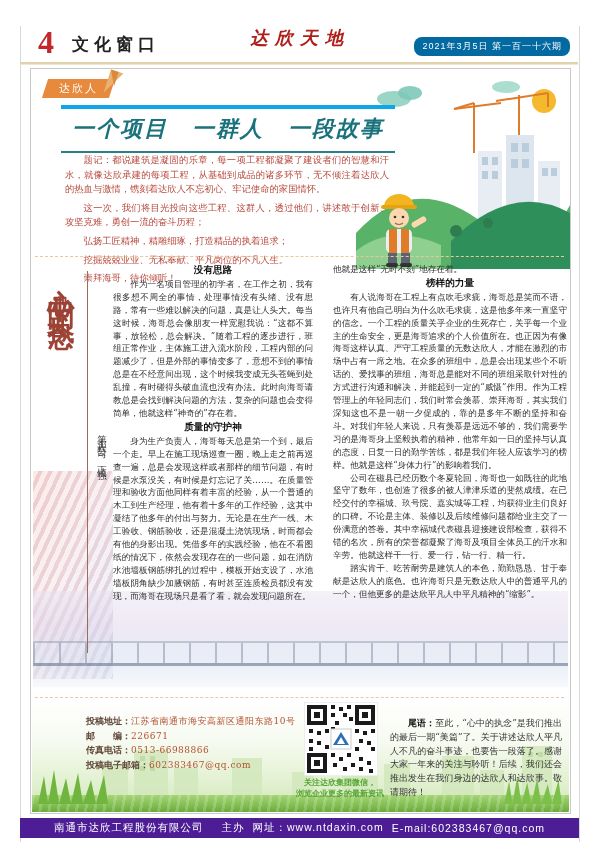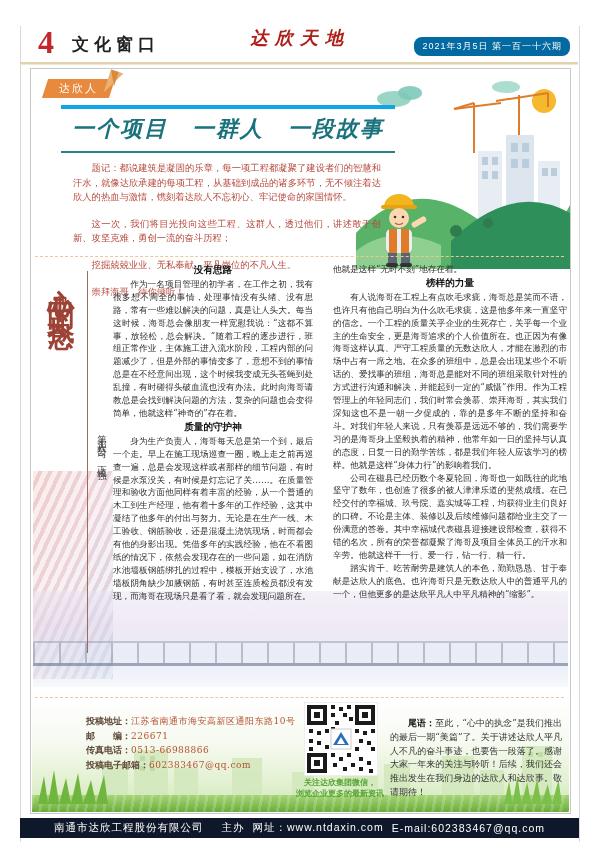--- a/index.html
+++ b/index.html
@@ -35,21 +35,21 @@
 
   .illus{position:absolute;right:0px;top:4px;}
 
   .feat-title-wrap{position:absolute;left:30px;top:36px;width:334px;
            border-top:4px solid #0ea5e9;border-bottom:2px solid #2b8089;padding:5px 0 7px 0;text-align:center;}
   .feat-title{font-size:22px;font-weight:bold;font-style:italic;color:#19727c;letter-spacing:2px;
            font-family:"DejaVu Serif",serif;white-space:nowrap;}
 
   .intro{position:absolute;left:30px;top:80px;width:332px;color:#b6483c;
            font-family:"DejaVu Serif",serif;font-size:9.3px;line-height:14.6px;}
-  .intro p{margin:12px;text-indent:2em;text-align:justify;}
+  .intro p{margin:4px;text-indent:2em;text-align:justify;}
 
   .dash{position:absolute;left:4px;width:529px;border-top:1px dashed #ecc79b;}
   .dash1{top:187px;}
   .dash2{top:628px;}
 
   
   .article{position:absolute;left:0;top:190px;width:539px;height:436px;overflow:hidden;}
   .photo-left{position:absolute;left:2px;top:212px;width:80px;height:208px;opacity:.55;
            background:linear-gradient(115deg,#f2b4aa 0%,#e8c6d2 45%,#b9c6e8 100%);}
   .photo-left:after{content:"";position:absolute;inset:0;
@@ -86,21 +86,21 @@
   .contact .lbl{color:#5f4638;font-weight:bold;}
   .contact .val{color:#b5512e;letter-spacing:.5px;}
   .qr{position:absolute;left:272px;top:2px;}
   .qr-caption{position:absolute;left:228px;top:78px;width:160px;text-align:center;color:#53a431;
            font-size:8px;line-height:10.5px;font-weight:bold;}
   .tail{position:absolute;left:358px;top:8px;width:172px;color:#333;font-size:9px;line-height:13.8px;
            text-align:justify;text-indent:2em;font-family:"DejaVu Serif",serif;}
   .tail b{color:#111;}
 
   
-  .bottom-bar{position:absolute;left:20px;top:818px;width:559px;height:20px;background:#0f172a;
+  .bottom-bar{position:absolute;left:20px;top:818px;width:559px;height:20px;background:#4c1d95;
            color:#fff;font-size:10.5px;display:flex;align-items:center;justify-content:space-between;
            padding:0 34px;box-sizing:border-box;letter-spacing:1px;}
   .bottom-bar .seg{white-space:nowrap;}
   .org-role{display:flex;gap:18px;}
 </style>
 </head>
 <body>
 
 <div class="page">
   <div class="frame"></div>
@@ -177,20 +177,21 @@
       </g>
     </svg>
 
     <div class="feat-title-wrap">
       <div class="feat-title">一个项目　一群人　一段故事</div>
     </div>
 
     <div class="intro">
         <p>题记：都说建筑是凝固的乐章，每一项工程都凝聚了建设者们的智慧和汗水，就像达欣承建的每项工程，从基础到成品的诸多环节，无不倾注着达欣人的热血与激情，镌刻着达欣人不忘初心、牢记使命的家国情怀。</p>
         <p>这一次，我们将目光投向这些工程、这群人，透过他们，讲述敢于创新、攻坚克难，勇创一流的奋斗历程；</p>
+        <p>弘扬工匠精神，精雕细琢，打造精品的执着追求；</p>
         <p>挖掘兢兢业业、无私奉献、平凡岗位的不凡人生。</p>
         <p>崇拜海哥，待你倾听！</p>
       </div>
 
     <div class="dash dash1"></div>
 
     <div class="article">
       <div class="photo-left"></div>
       <div class="photo-strip"></div>
       <div class="railing"></div>

